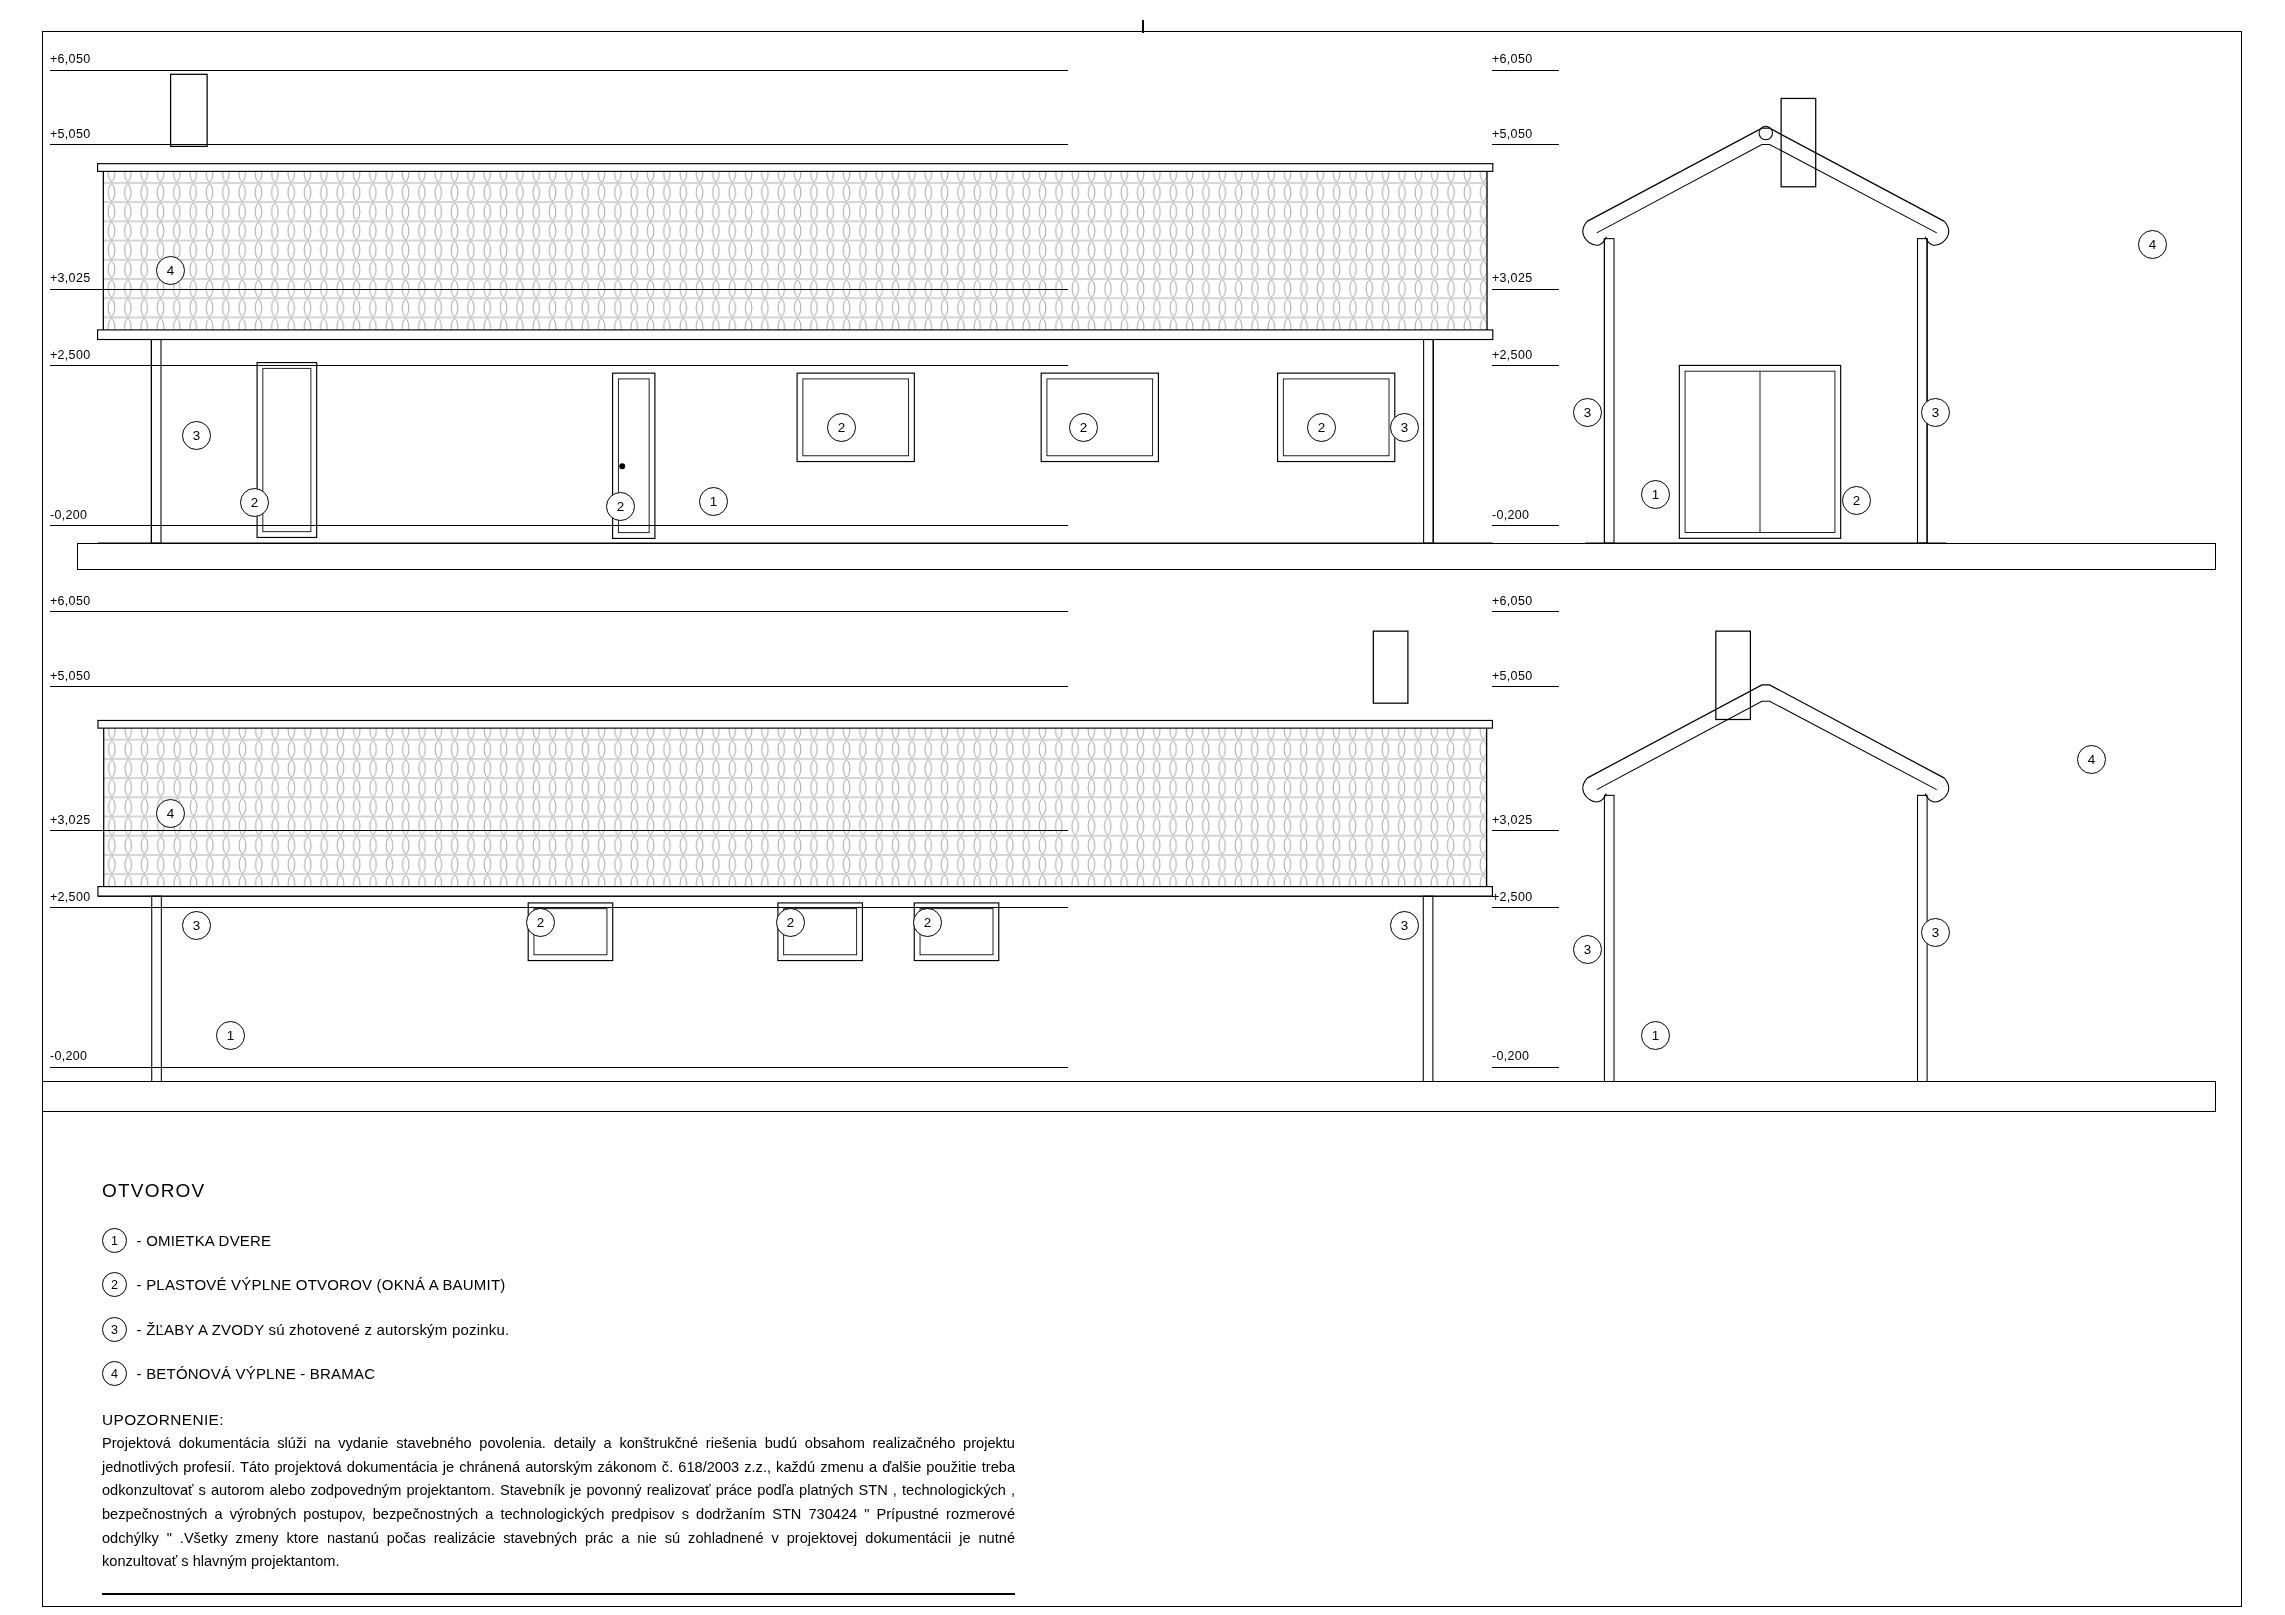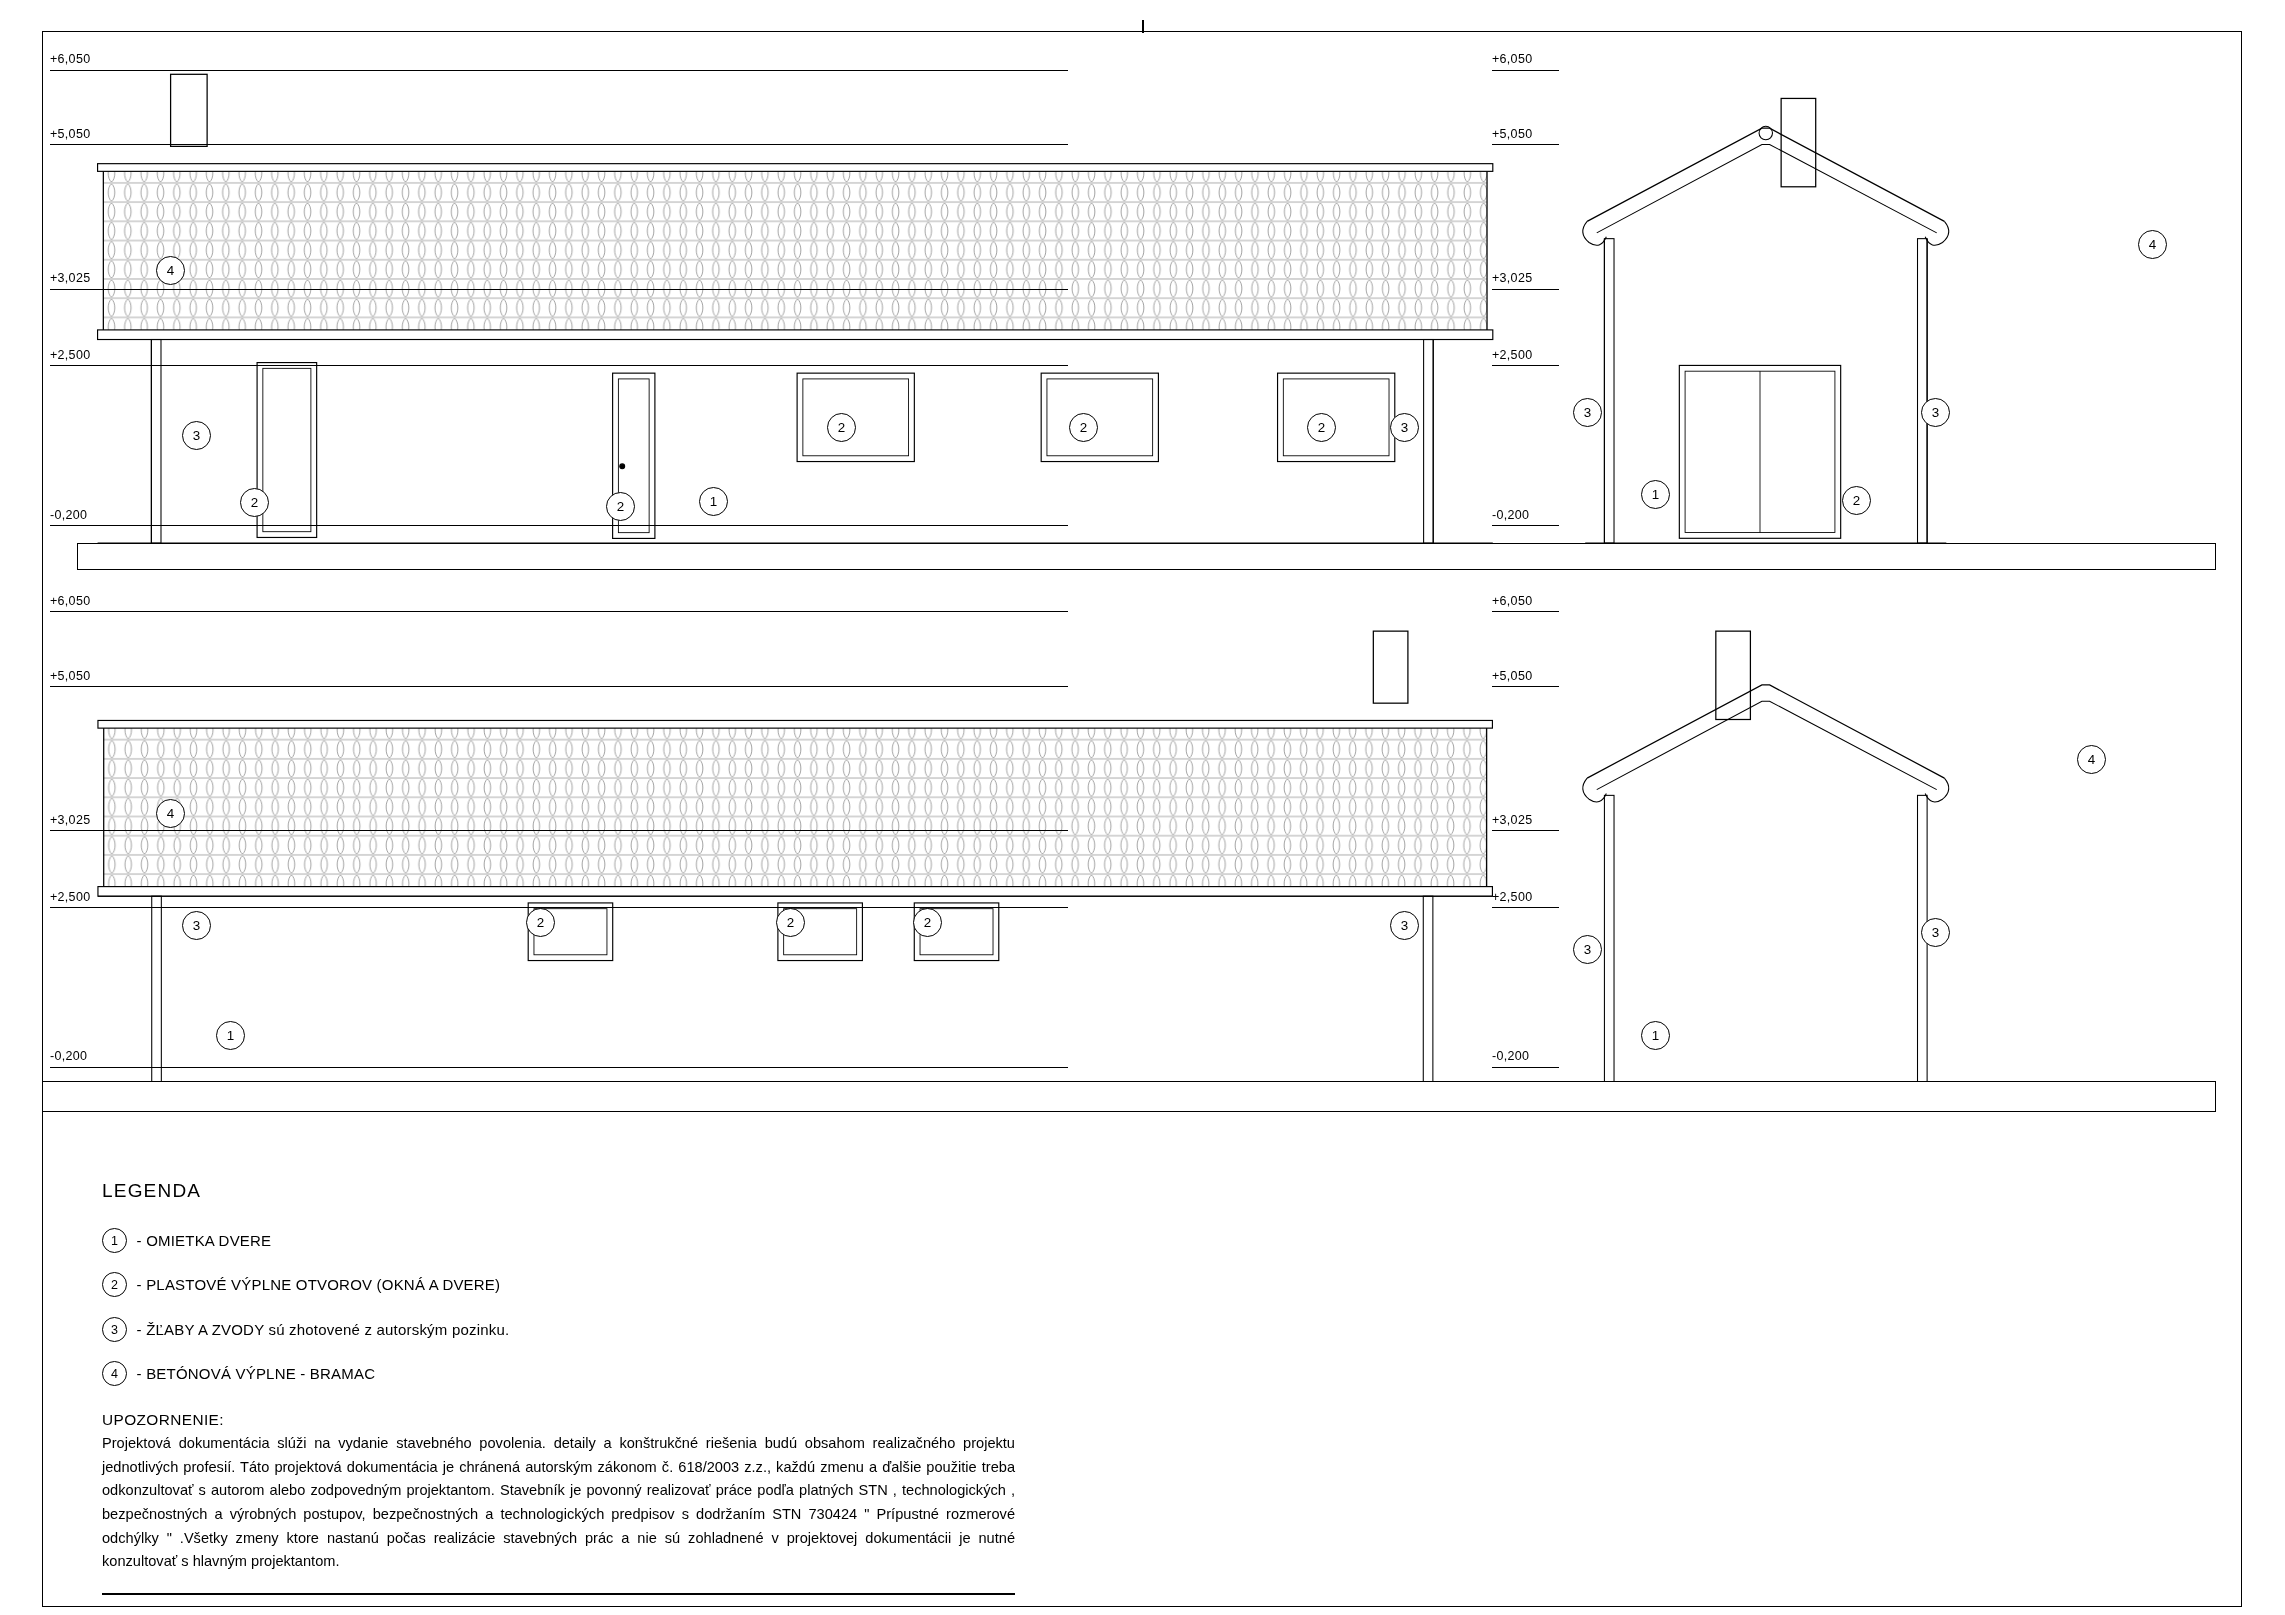--- a/index.html
+++ b/index.html
@@ -202,29 +202,29 @@
   <div class="lvl" style="left:1492px;top:1039px;">-0,200</div>
   <div class="tickline" style="left:1492px;top:1057px;width:67px;height:1px;"></div>
 
   <div class="bub" style="left:2077px;top:735px;">4</div>
   <div class="bub" style="left:1573px;top:925px;">3</div>
   <div class="bub" style="left:1641px;top:1011px;">1</div>
   <div class="bub" style="left:1921px;top:908px;">3</div>
 
   <div class="ground" style="left:42px;top:1071px;width:2174px;height:31px;"></div>
 
-  <div class="legend-title" style="left:102px;top:1170px;">LEGENDA</div>
+  <div class="legend-title" style="left:102px;top:1170px;">OTVOROV</div>
 
   <div class="leg-row" style="left:102px;top:1218px;">
     <span class="bub">1</span>
     <span>- OMIETKA DVERE</span>
   </div>
   <div class="leg-row" style="left:102px;top:1262px;">
     <span class="bub">2</span>
-    <span>- PLASTOVÉ VÝPLNE OTVOROV (OKNÁ A DVERE)</span>
+    <span>- PLASTOVÉ VÝPLNE OTVOROV (OKNÁ A BAUMIT)</span>
   </div>
   <div class="leg-row" style="left:102px;top:1307px;">
     <span class="bub">3</span>
     <span>- ŽĽABY A ZVODY sú zhotovené z autorským pozinku.</span>
   </div>
   <div class="leg-row" style="left:102px;top:1351px;">
     <span class="bub">4</span>
     <span>- BETÓNOVÁ VÝPLNE - BRAMAC</span>
   </div>
 

